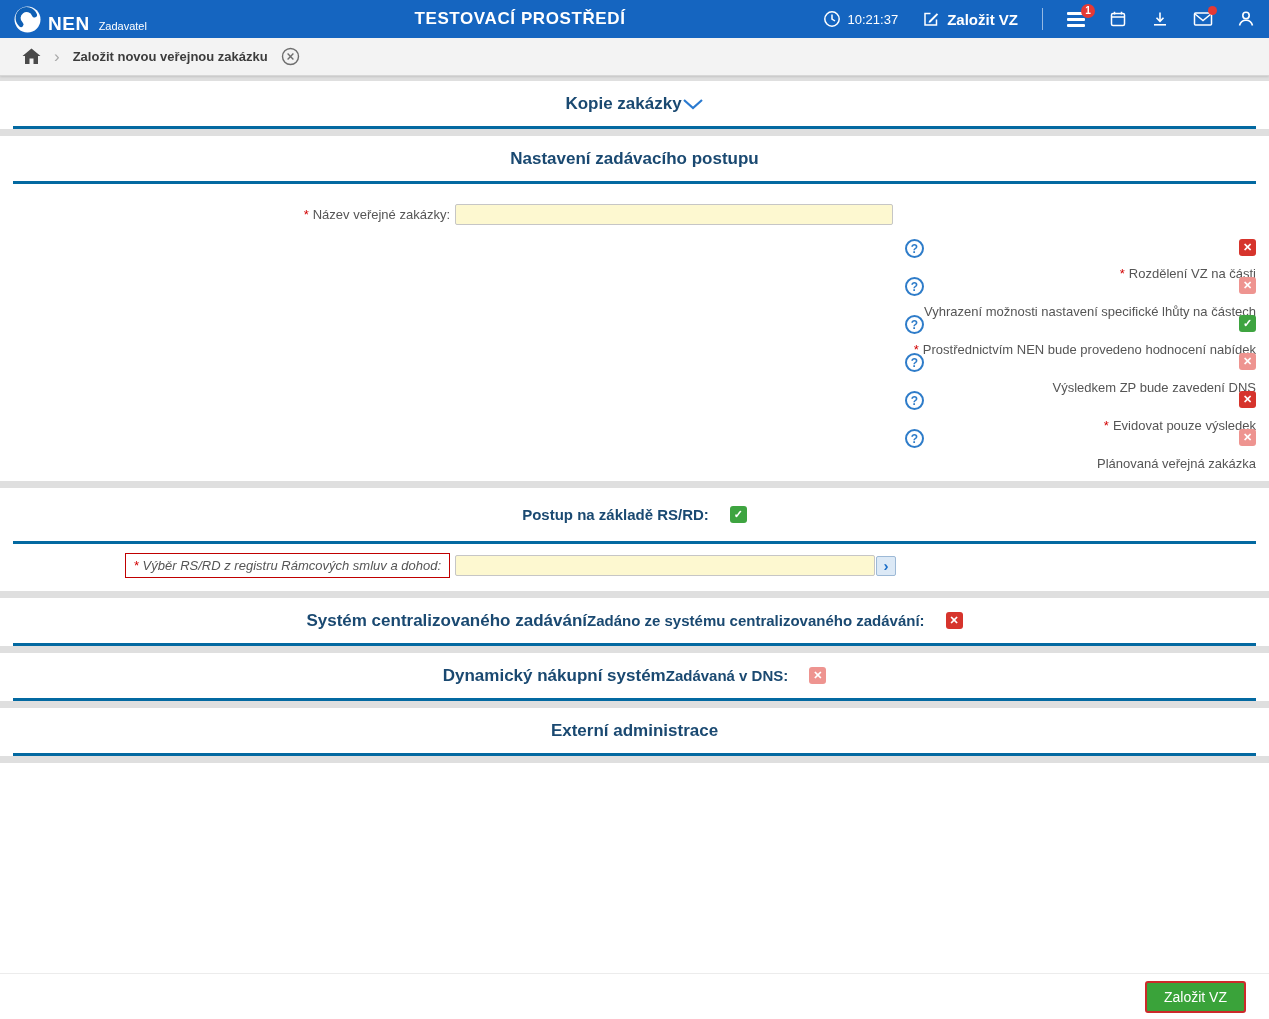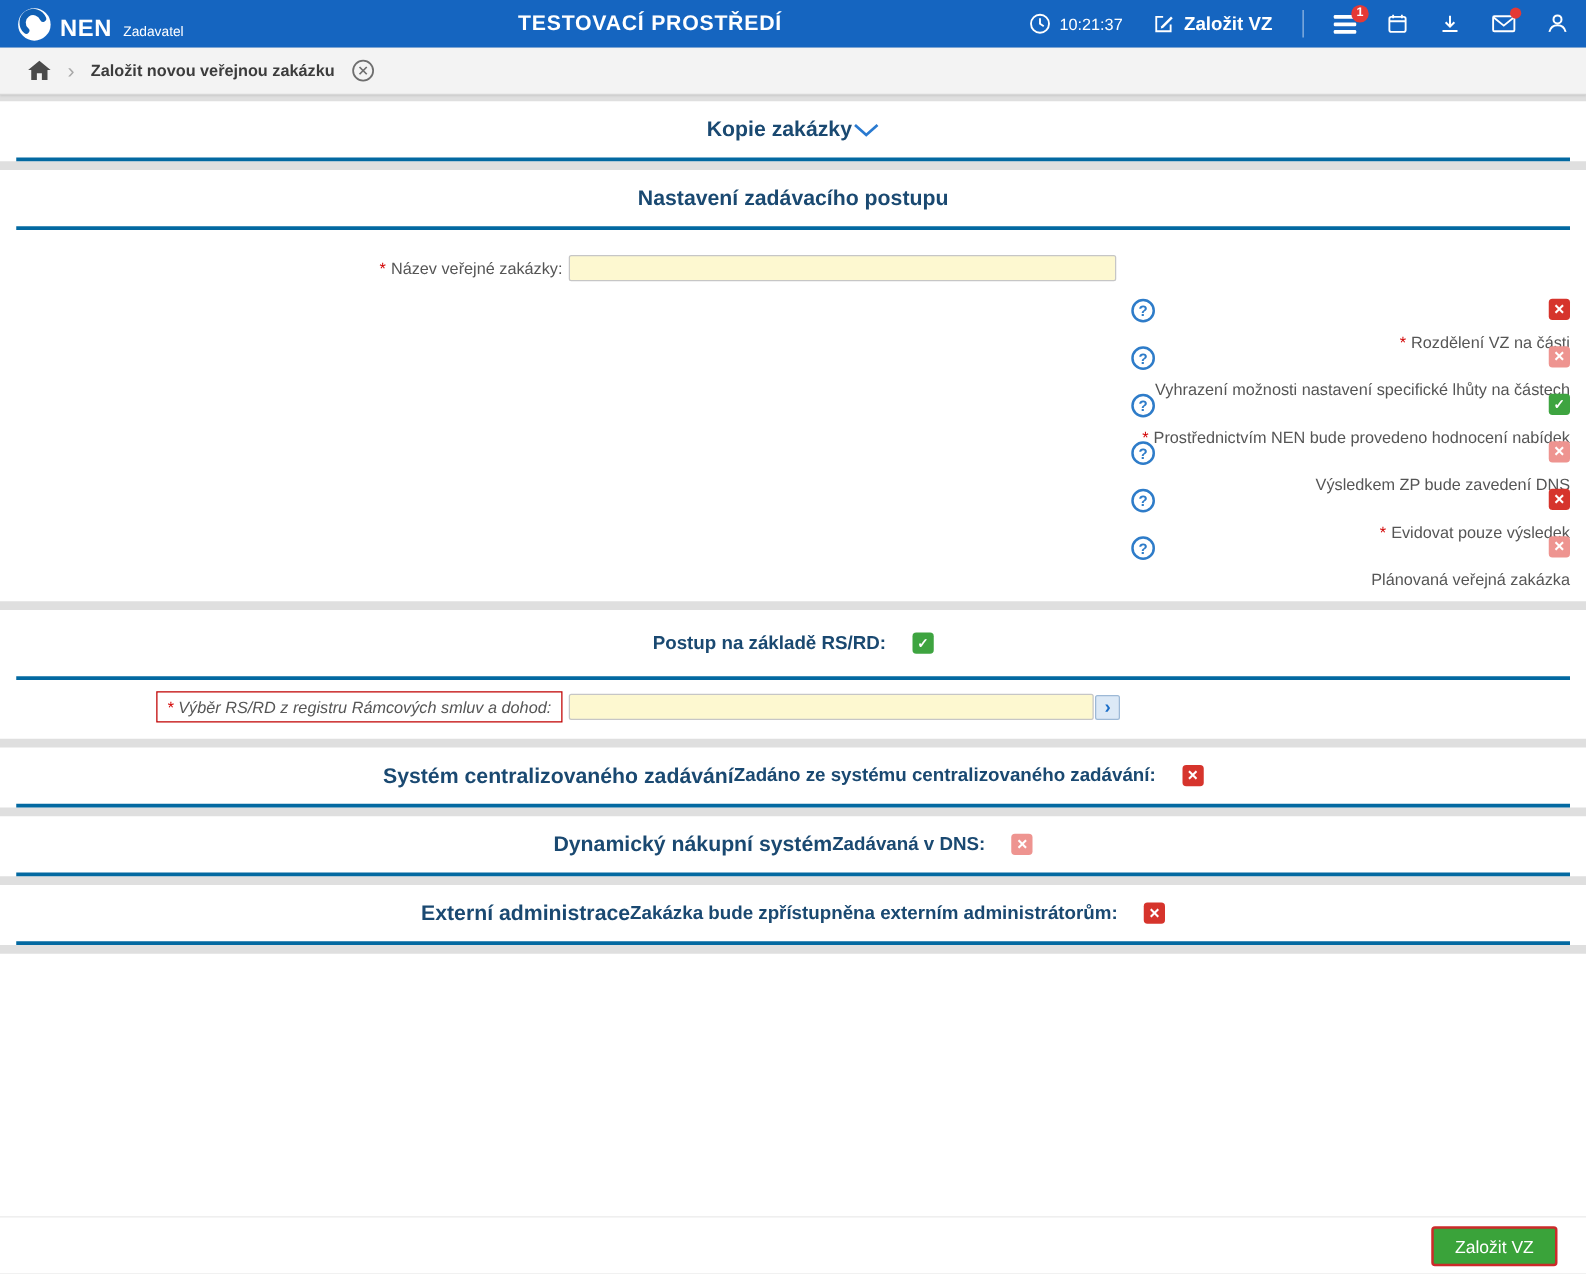--- a/index.html
+++ b/index.html
@@ -265,24 +265,20 @@
       <div class="hdr-status">
         <span class="status-label">Zadávaná v DNS:</span>
         <span class="state-icon" data-state="pink"></span>
       </div>
     </div>
   </section>
 
   <section class="section">
     <div class="section-header">
       <h2 class="section-title">Externí administrace</h2>
-      <div class="hdr-status">
-        <span class="status-label">Zakázka bude zpřístupněna externím administrátorům:</span>
-        <span class="state-icon" data-state="red"></span>
-      </div>
     </div>
   </section>
 
   <div class="big-panel"></div>
 
   <footer class="page-footer">
     <button class="submit-btn">Založit VZ</button>
   </footer>
 
 </div>

